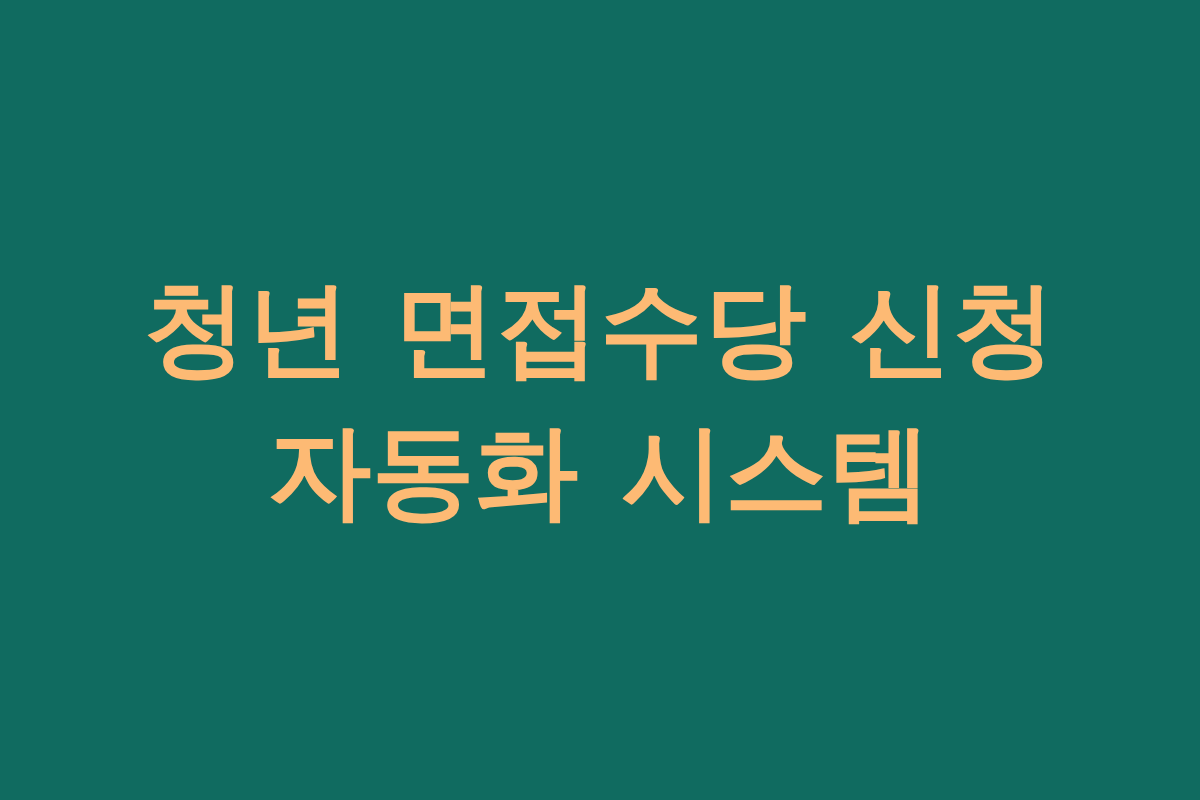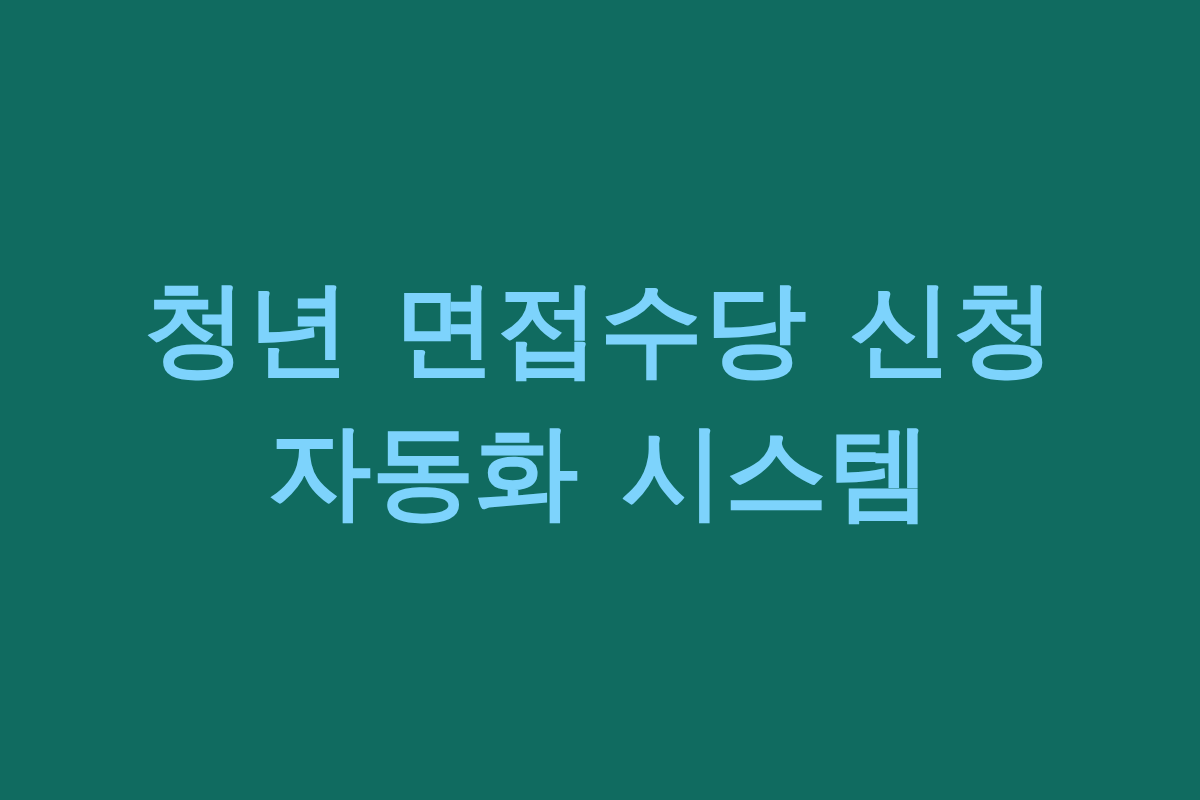--- a/index.html
+++ b/index.html
@@ -48,17 +48,17 @@
     text-rendering: optimizeLegibility;
   }
 </style>
 </head>
 <body>
 
 <div id="banner-canvas" style="background-color: rgb(16, 107, 96); width: 1200px; height: 800px;">
 
   <div id="title-block">
 
-    <h1 id="banner-title" style="color: #7dd3fc;">청년 면접수당 신청 자동화 시스템</h1>
+    <h1 id="banner-title" style="color: #fdba74;">청년 면접수당 신청 자동화 시스템</h1>
 
   </div>
 
 </div>
 
 </body></html>

